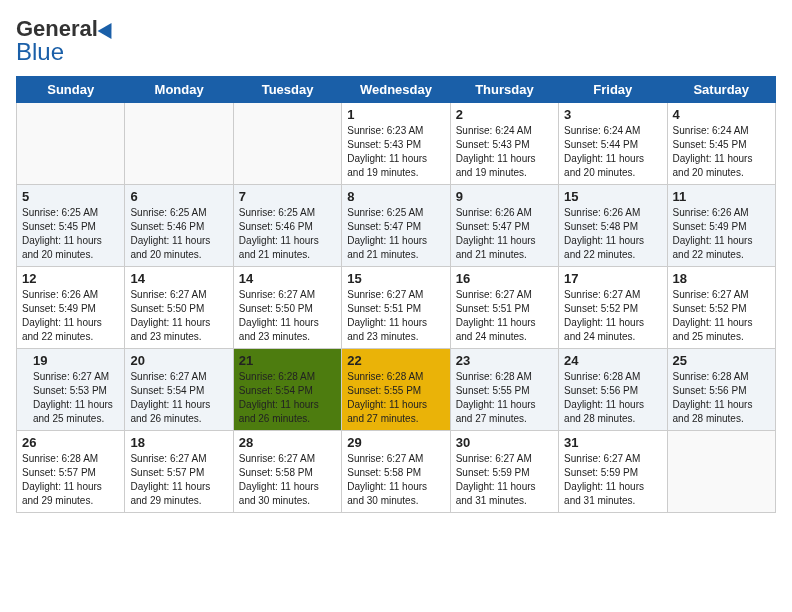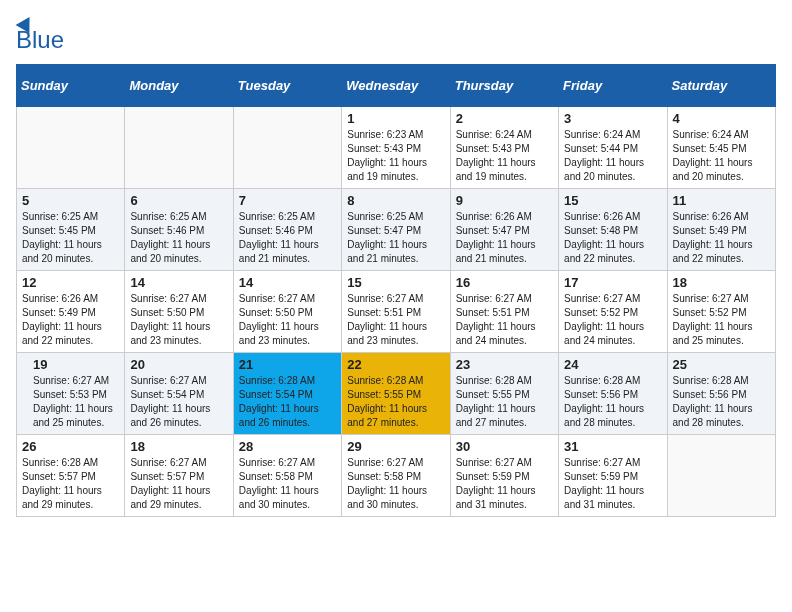--- a/index.html
+++ b/index.html
@@ -36,24 +36,23 @@
     .calendar {
       width: 100%;
       border-collapse: collapse;
       border: 1px solid #ccc;
     }
     .calendar th {
       background: #1a5fa8;
       color: #fff;
       font-size: 13px;
       font-weight: bold;
-      padding: 13px 4px;
-      text-align: left;
+      padding: 5px 4px;
+      text-align: center;
       border: 1px solid #1a5fa8;
-      font-style: italic;
     }
     .calendar td {
       vertical-align: top;
       border: 1px solid #ccc;
       padding: 4px 5px;
       width: 108px;
       min-height: 78px;
       font-size: 10.5px;
       color: #222;
       background: #fff;
@@ -91,20 +90,21 @@
       vertical-align: middle;
       transform: rotate(30deg);
     }
   </style>
 </head>
 <body>
 
 <div class="header">
   <div class="logo">
     <div class="logo-line">
+      <span style="font-size:22px;font-weight:bold;color:#333;">General</span>
       <span class="logo-arrow"></span>
     </div>
     <span style="font-size:24px;font-weight:normal;color:#1a5fa8;margin-top:-4px;">Blue</span>
   </div>
   <div class="title-block">
     <div class="month-title"></div>
     <div class="location"></div>
   </div>
 </div>
 
@@ -264,21 +264,21 @@
 Daylight: 11 hours
 and 25 minutes.</div>
         </td>
         <td style="background: rgb(240, 244, 248);">
           <span class="day-num">20</span>
           <div class="cell-info" style="white-space: pre-line;">Sunrise: 6:27 AM
 Sunset: 5:54 PM
 Daylight: 11 hours
 and 26 minutes.</div>
         </td>
-        <td style="background: #0ea5e9;">
+        <td style="background: #4d7c0f;">
           <span class="day-num">21</span>
           <div class="cell-info" style="white-space: pre-line;">Sunrise: 6:28 AM
 Sunset: 5:54 PM
 Daylight: 11 hours
 and 26 minutes.</div>
         </td>
         <td style="background: #eab308;">
           <span class="day-num">22</span>
           <div class="cell-info" style="white-space: pre-line;">Sunrise: 6:28 AM
 Sunset: 5:55 PM

